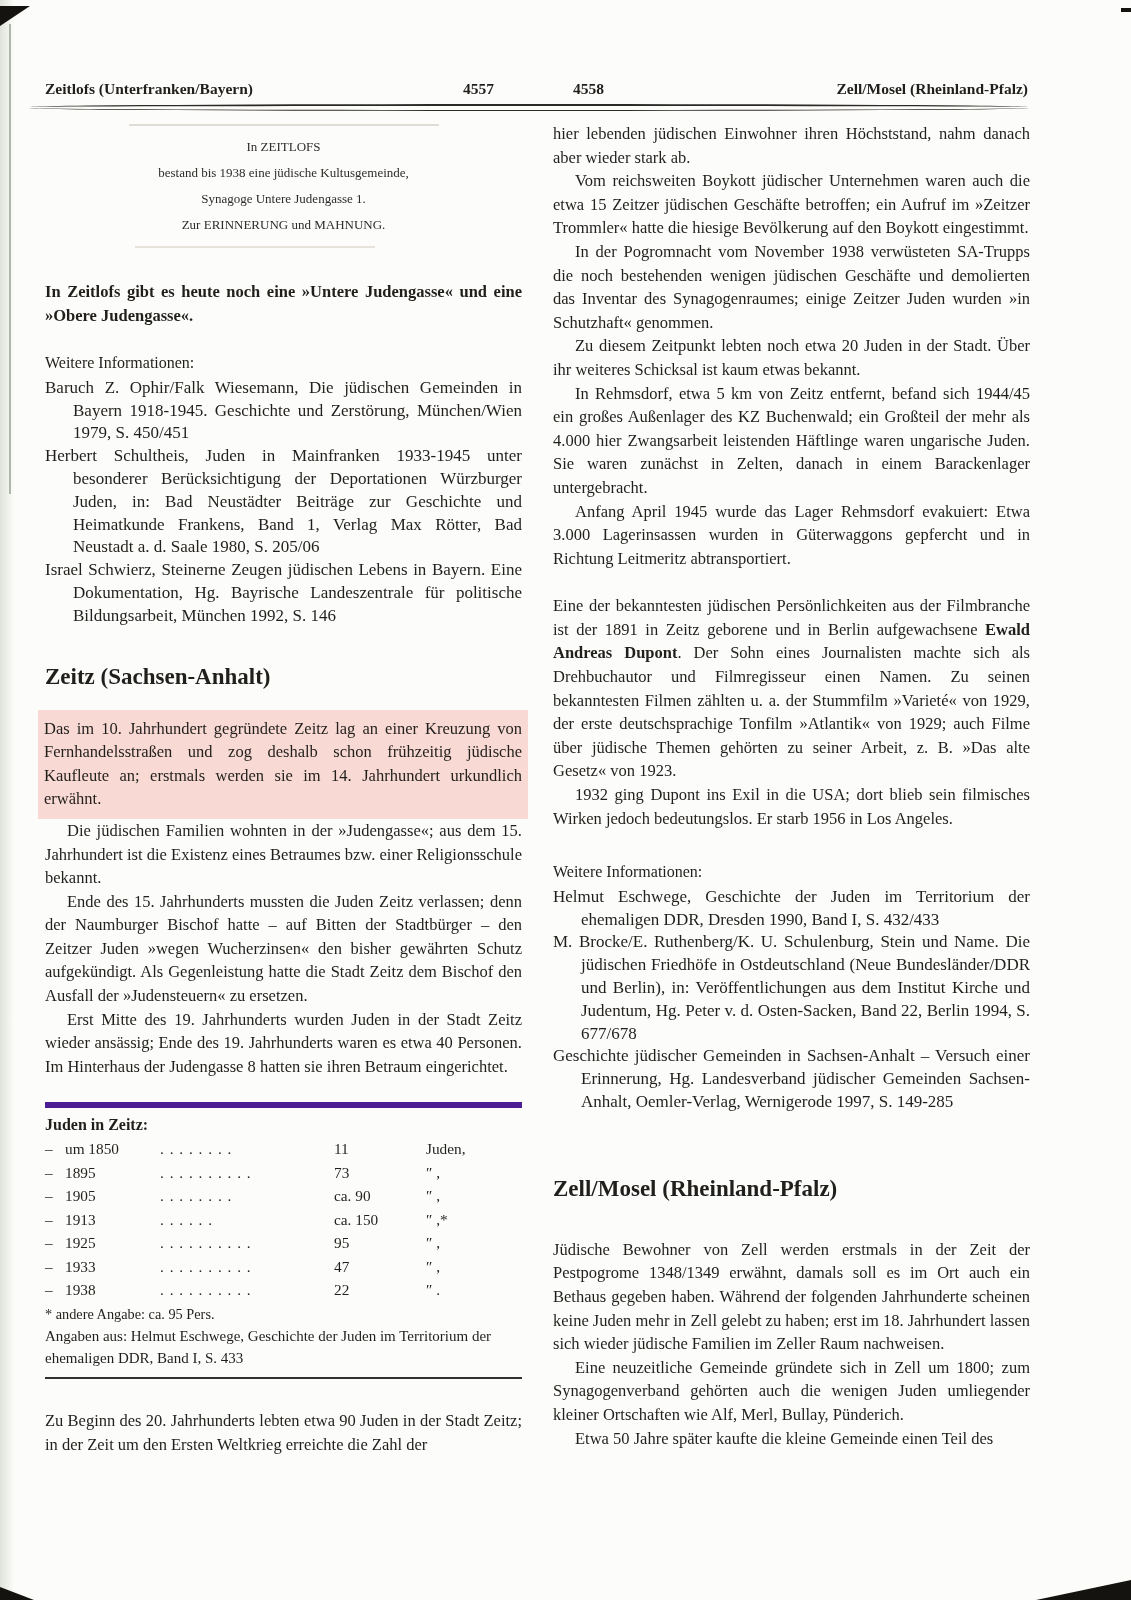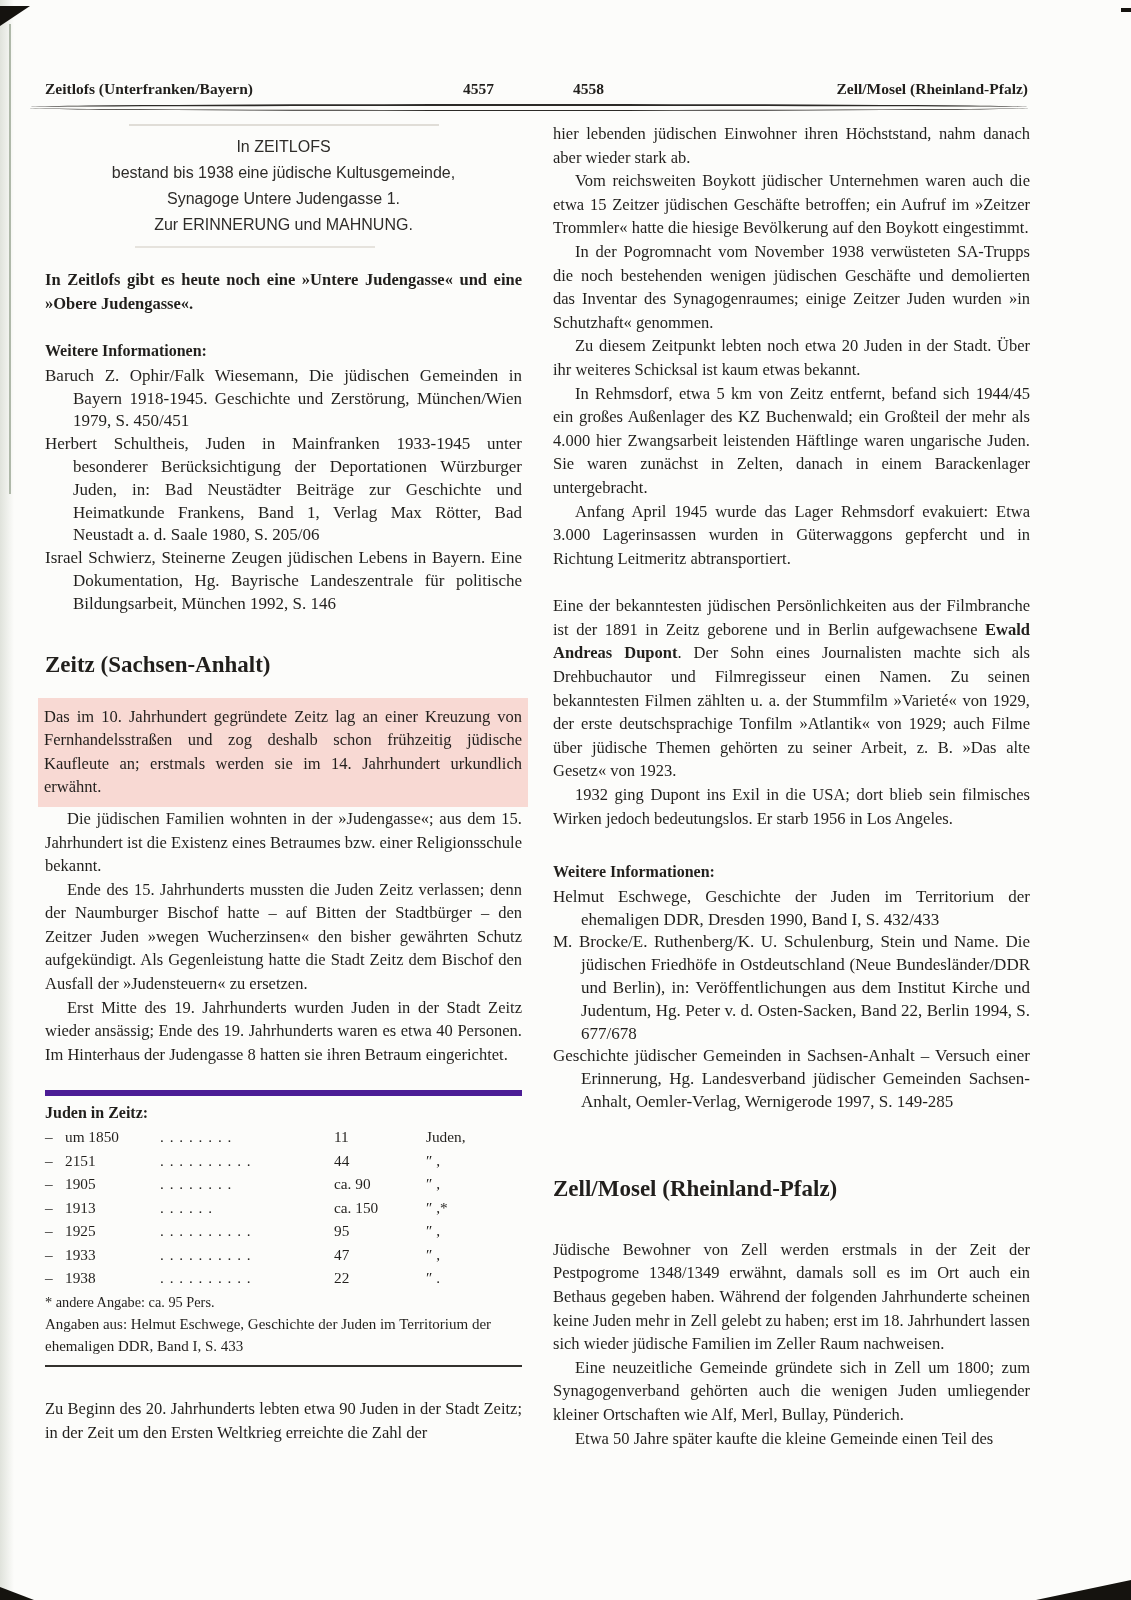--- a/index.html
+++ b/index.html
@@ -31,28 +31,28 @@
     border-top:2.5px solid #2c2a27;border-bottom:1.5px solid #2c2a27;border-radius:50%/3px;}
 
   
   .col{position:absolute;top:122px;width:477px;font-size:16.5px;line-height:23.6px;text-align:justify;}
   .col-left{left:45px;}
   .col-right{left:553px;}
   p{margin:0;}
   .ind{text-indent:22px;}
 
   
-  .memorial{font-family:Liberation Sans, sans-serif;font-size:16px;line-height:26px;
-    text-align:center;color:#2e2c29;margin:2px 0 20px 0;}
+  .memorial{font-family:Liberation Serif, serif;font-size:13px;line-height:26px;
+    text-align:center;color:#2e2c29;margin:2px 0 32px 0;}
   .faint-line-a{height:2px;background:#e0ddd7;width:310px;margin:0 auto 8px auto;}
   .faint-line-b{height:2px;background:#e6e3dd;width:240px;margin:8px auto 0 90px;}
 
   .intro{font-weight:bold;margin-bottom:24px;}
 
-  .info-head{font-weight:bold;font-size:16px;margin-bottom:2px;text-align:left;}
+  .info-head{font-weight:normal;font-size:16px;margin-bottom:2px;text-align:left;}
   .ref{font-size:17px;line-height:22.8px;padding-left:28px;text-indent:-28px;margin:0;}
 
   .sec-head{font-weight:bold;font-size:23px;line-height:26px;margin:36px 0 20px 0;text-align:left;
     font-family:"Liberation Serif", serif;}
 
   .hl{padding:7px 6px 8px 6px;margin:0 -6px 0 -7px;}
 
   
   .stats{margin-top:24px;border-top:6px solid #4c1d95;border-bottom:2px solid #33312d;
     padding:5px 0 8px 0;text-align:left;}
@@ -120,23 +120,23 @@
     <div class="stats-title">Juden in Zeitz:</div>
     <div class="srow">
       <span class="dash">–</span>
       <span class="year">um 1850</span>
       <span class="dots">. . . . . . . .</span>
       <span class="val">11</span>
       <span class="unit">Juden,</span>
     </div>
     <div class="srow">
       <span class="dash">–</span>
-      <span class="year">2151</span>
-      <span class="dots">. . . . . . . . . .</span>
-      <span class="val">44</span>
+      <span class="year">1895</span>
+      <span class="dots">. . . . . . . . . .</span>
+      <span class="val">73</span>
       <span class="unit">″ ,</span>
     </div>
     <div class="srow">
       <span class="dash">–</span>
       <span class="year">1905</span>
       <span class="dots">. . . . . . . .</span>
       <span class="val">ca. 90</span>
       <span class="unit">″ ,</span>
     </div>
     <div class="srow">

